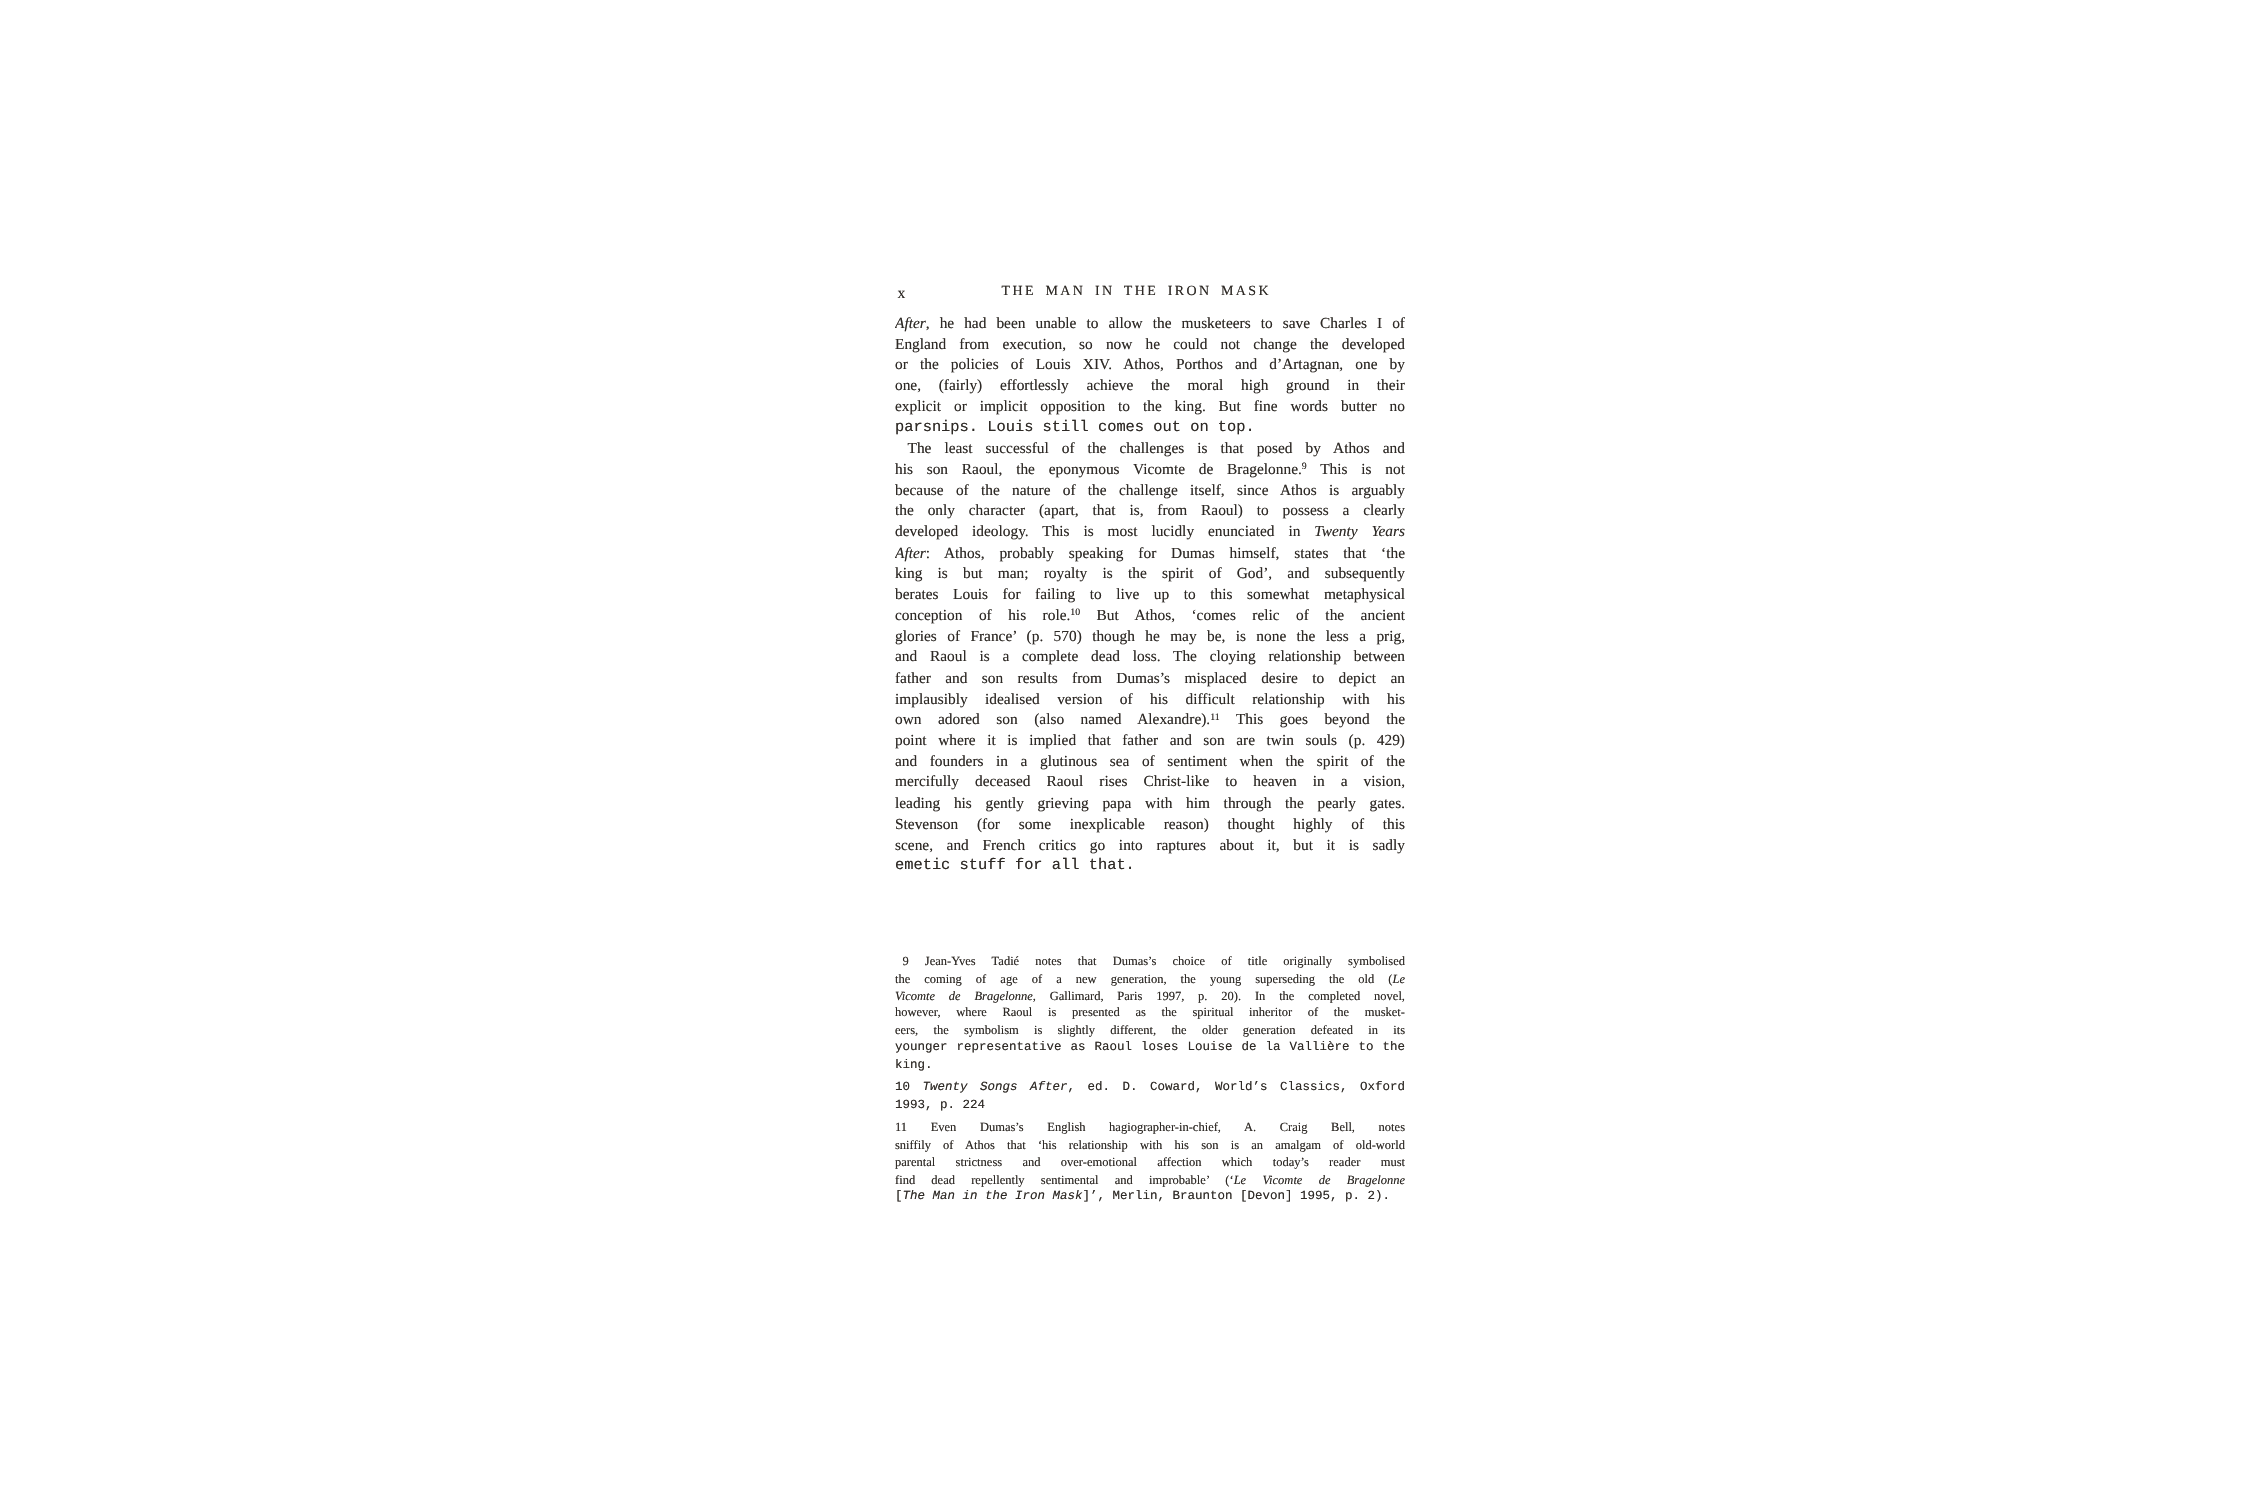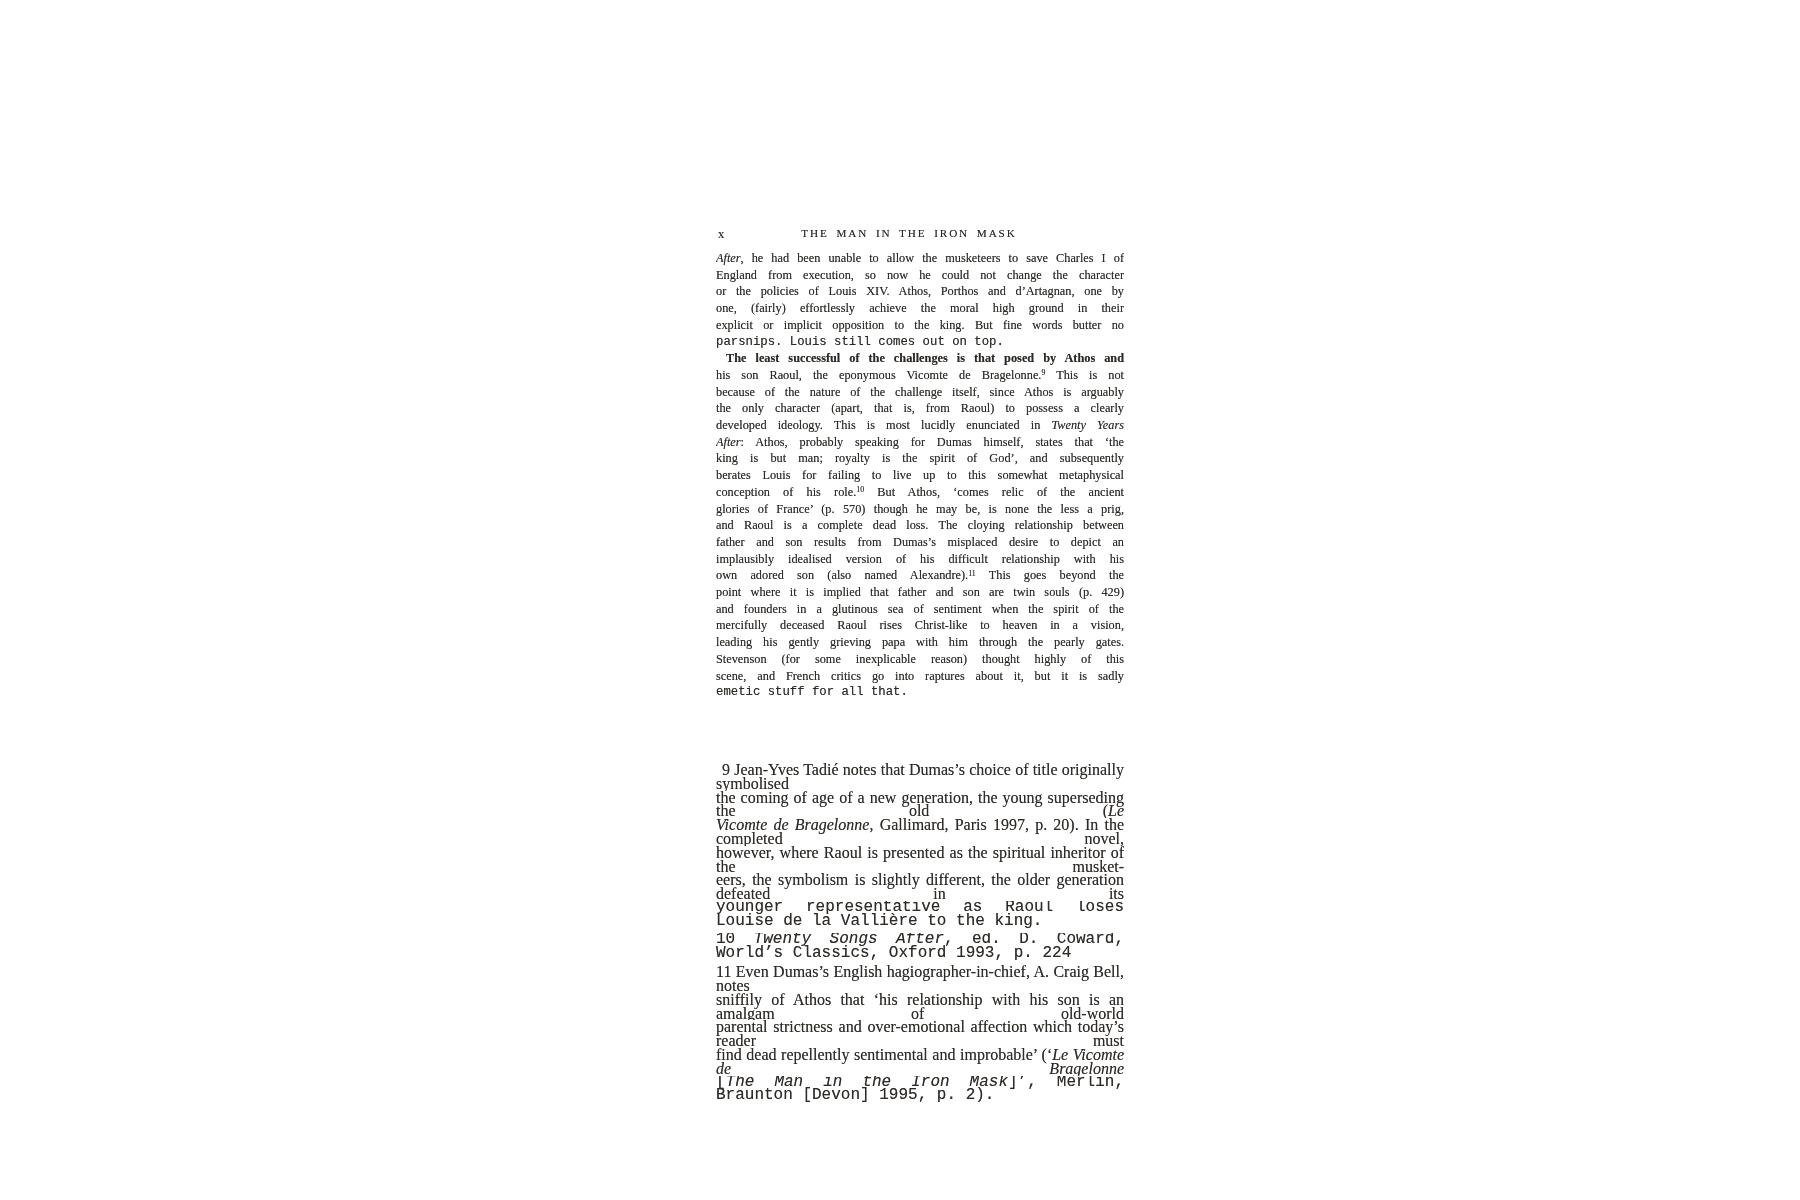--- a/index.html
+++ b/index.html
@@ -50,33 +50,33 @@
     width: 408px;
     font-size: 12.3px;
   }
   #body-text .line { line-height: 16.7px; }
   
   #footnotes {
     position: absolute;
     left: 716px;
     top: 763px;
     width: 408px;
-    font-size: 16px;
+    font-size: 10px;
   }
   #footnotes .line { line-height: 13.8px; }
   .footnote + .footnote { margin-top: 4.5px; }
   
   .line {
     text-align: justify;
     text-align-last: justify;
     overflow: hidden;
     white-space: normal;
   }
   .line.last { text-align-last: left; font-family: Liberation Mono, monospace; }
-  .line.indent { text-indent: 10px; font-weight: bold; }
+  .line.indent { text-indent: 10px; }
   .line.num-indent { text-indent: 6px; }
   em { font-style: italic; margin-top: 13px; }
   sup {
     font-size: 0.64em;
     line-height: 0;
     position: relative;
     top: -0.45em;
     vertical-align: baseline;
   }
 </style>
@@ -86,21 +86,21 @@
 <div id="page">
 
   <div id="running-head">
     <span id="page-number">x</span>
     <div id="head-title">THE MAN IN THE IRON MASK</div>
   </div>
 
   <div id="body-text">
       <div class="paragraph">
         <div class="line"><em>After</em><span>, he had been unable to allow the musketeers to save Charles I of</span></div>
-        <div class="line"><span>England from execution, so now he could not change the character</span></div>
+        <div class="line"><span>England from execution, so now he could not change the developed</span></div>
         <div class="line"><span>or the policies of Louis XIV. Athos, Porthos and d’Artagnan, one by</span></div>
         <div class="line"><span>one, (fairly) effortlessly achieve the moral high ground in their</span></div>
         <div class="line"><span>explicit or implicit opposition to the king. But fine words butter no</span></div>
         <div class="line last"><span>parsnips. Louis still comes out on top.</span></div>
       </div>
       <div class="paragraph">
         <div class="line indent"><span>The least successful of the challenges is that posed by Athos and</span></div>
         <div class="line"><span>his son Raoul, the eponymous Vicomte de Bragelonne.</span><sup>9</sup><span> This is not</span></div>
         <div class="line"><span>because of the nature of the challenge itself, since Athos is arguably</span></div>
         <div class="line"><span>the only character (apart, that is, from Raoul) to possess a clearly</span></div>

